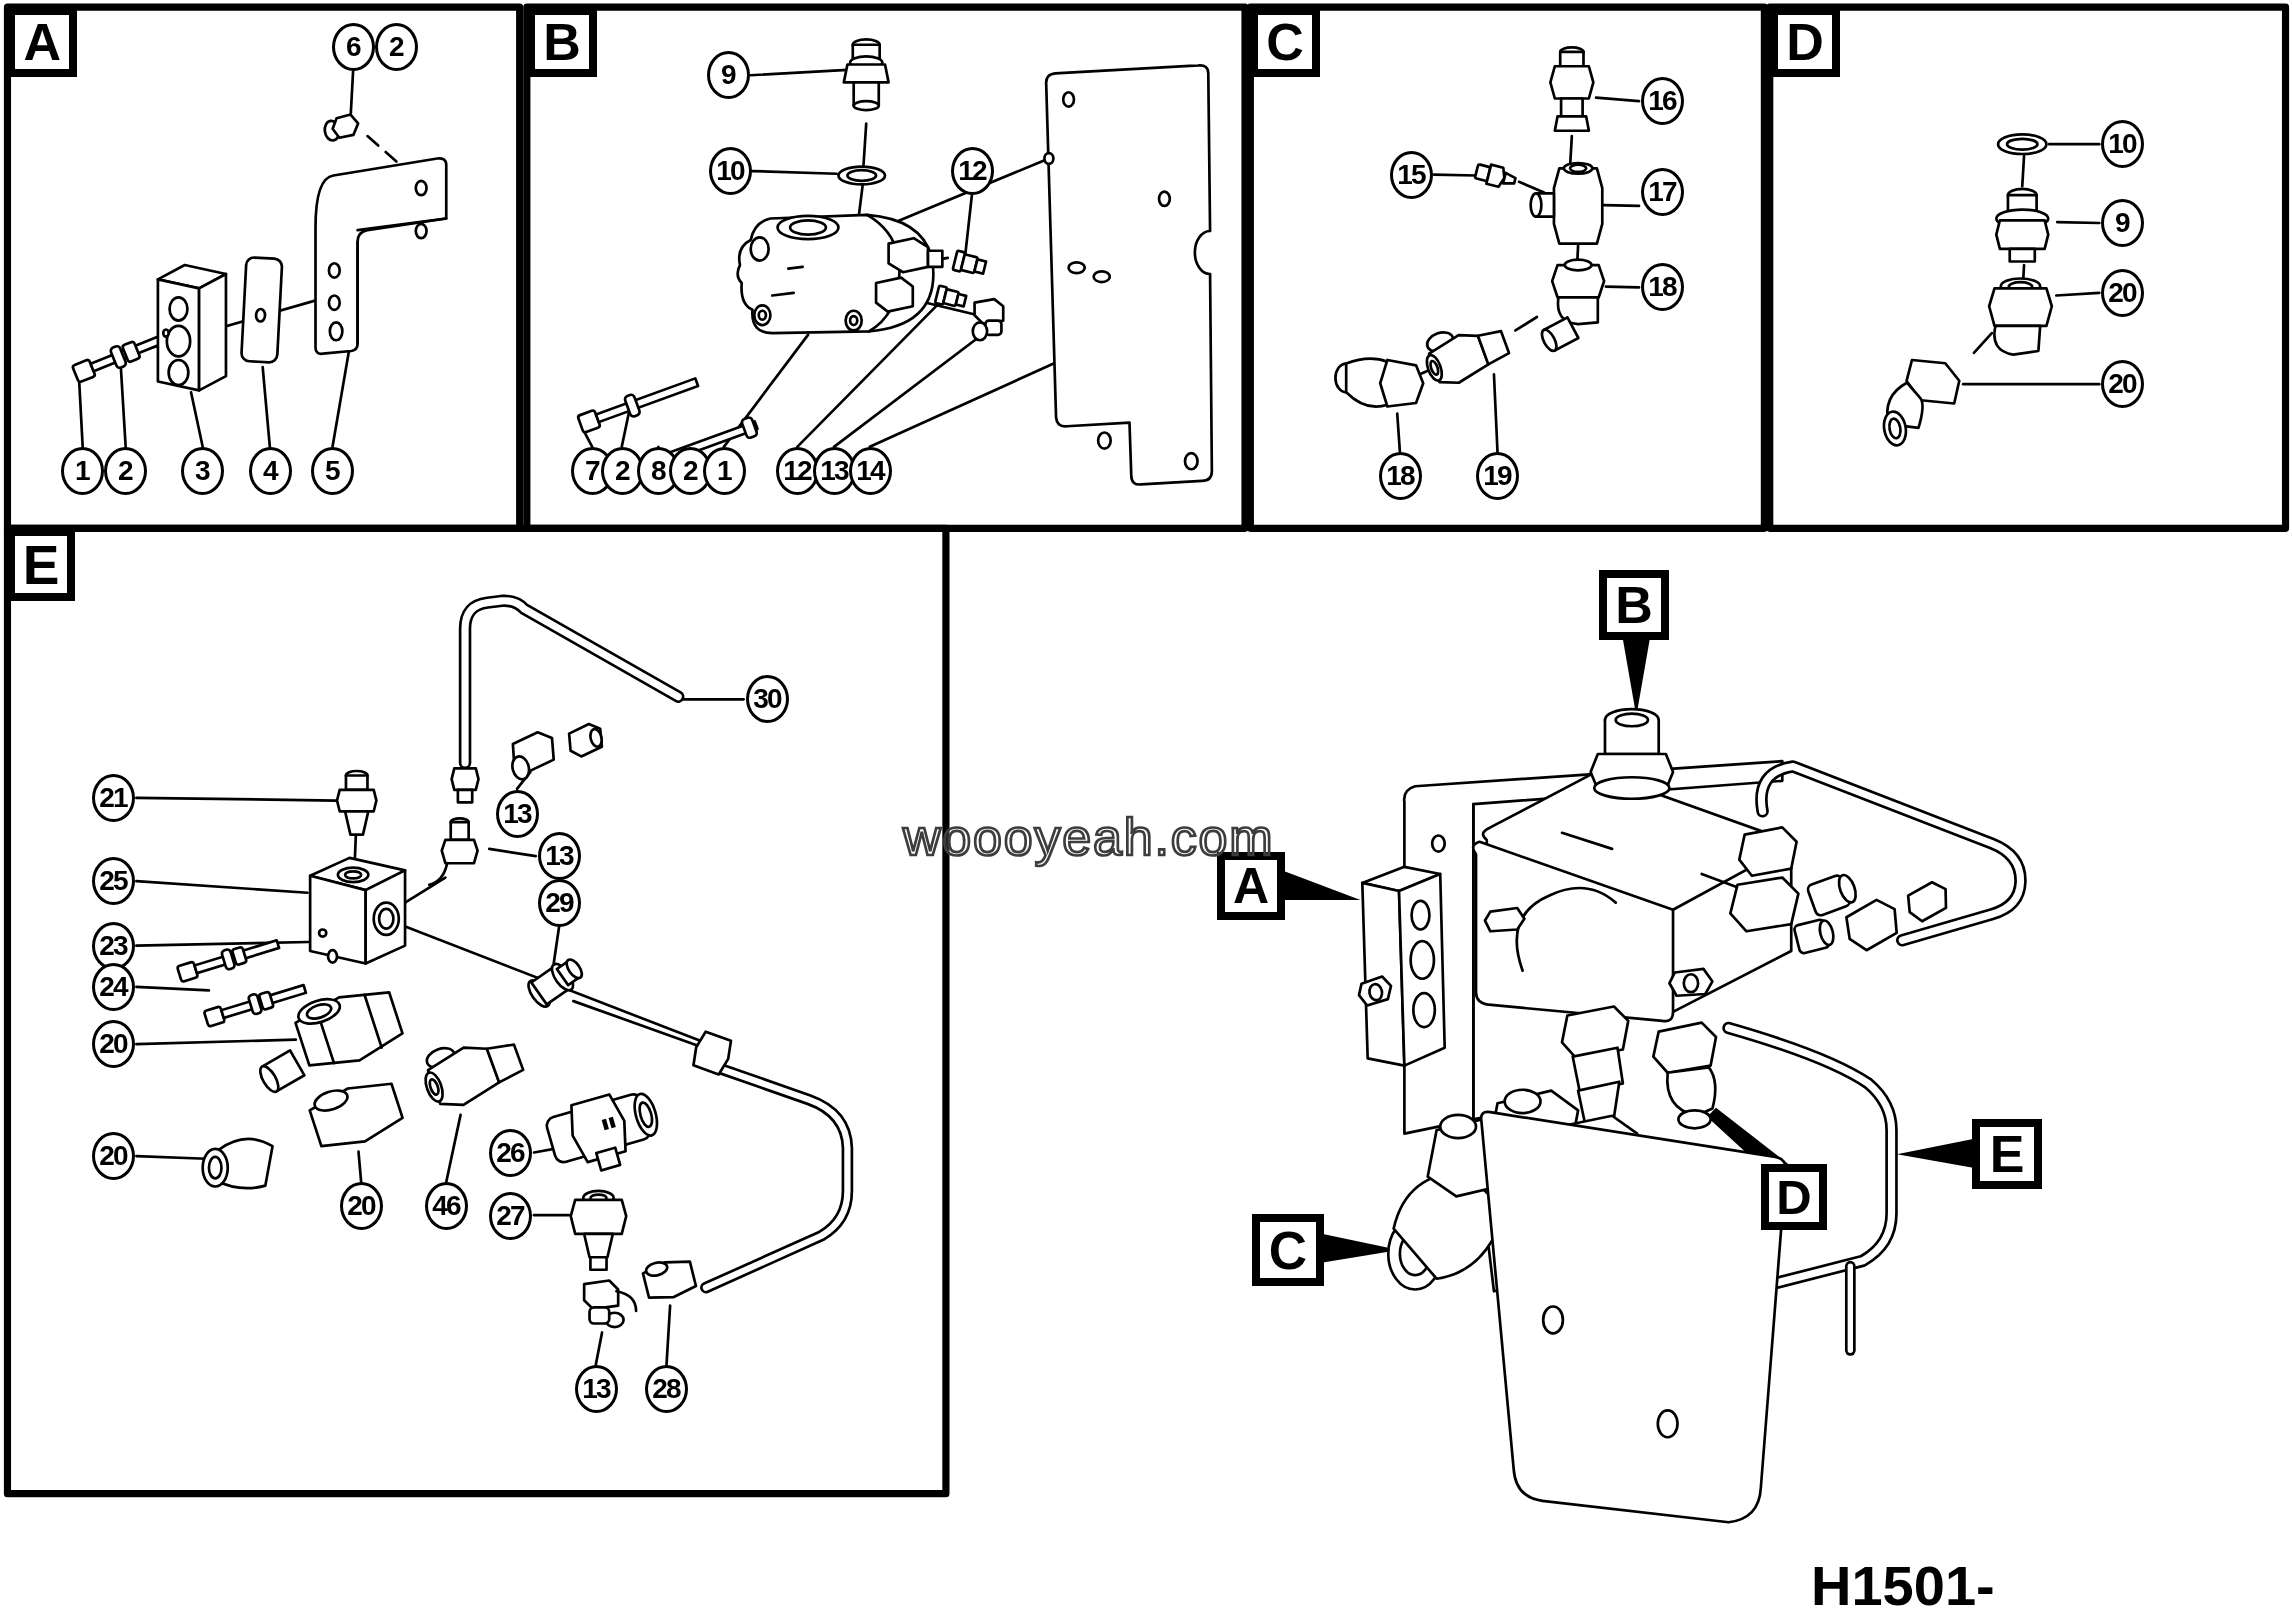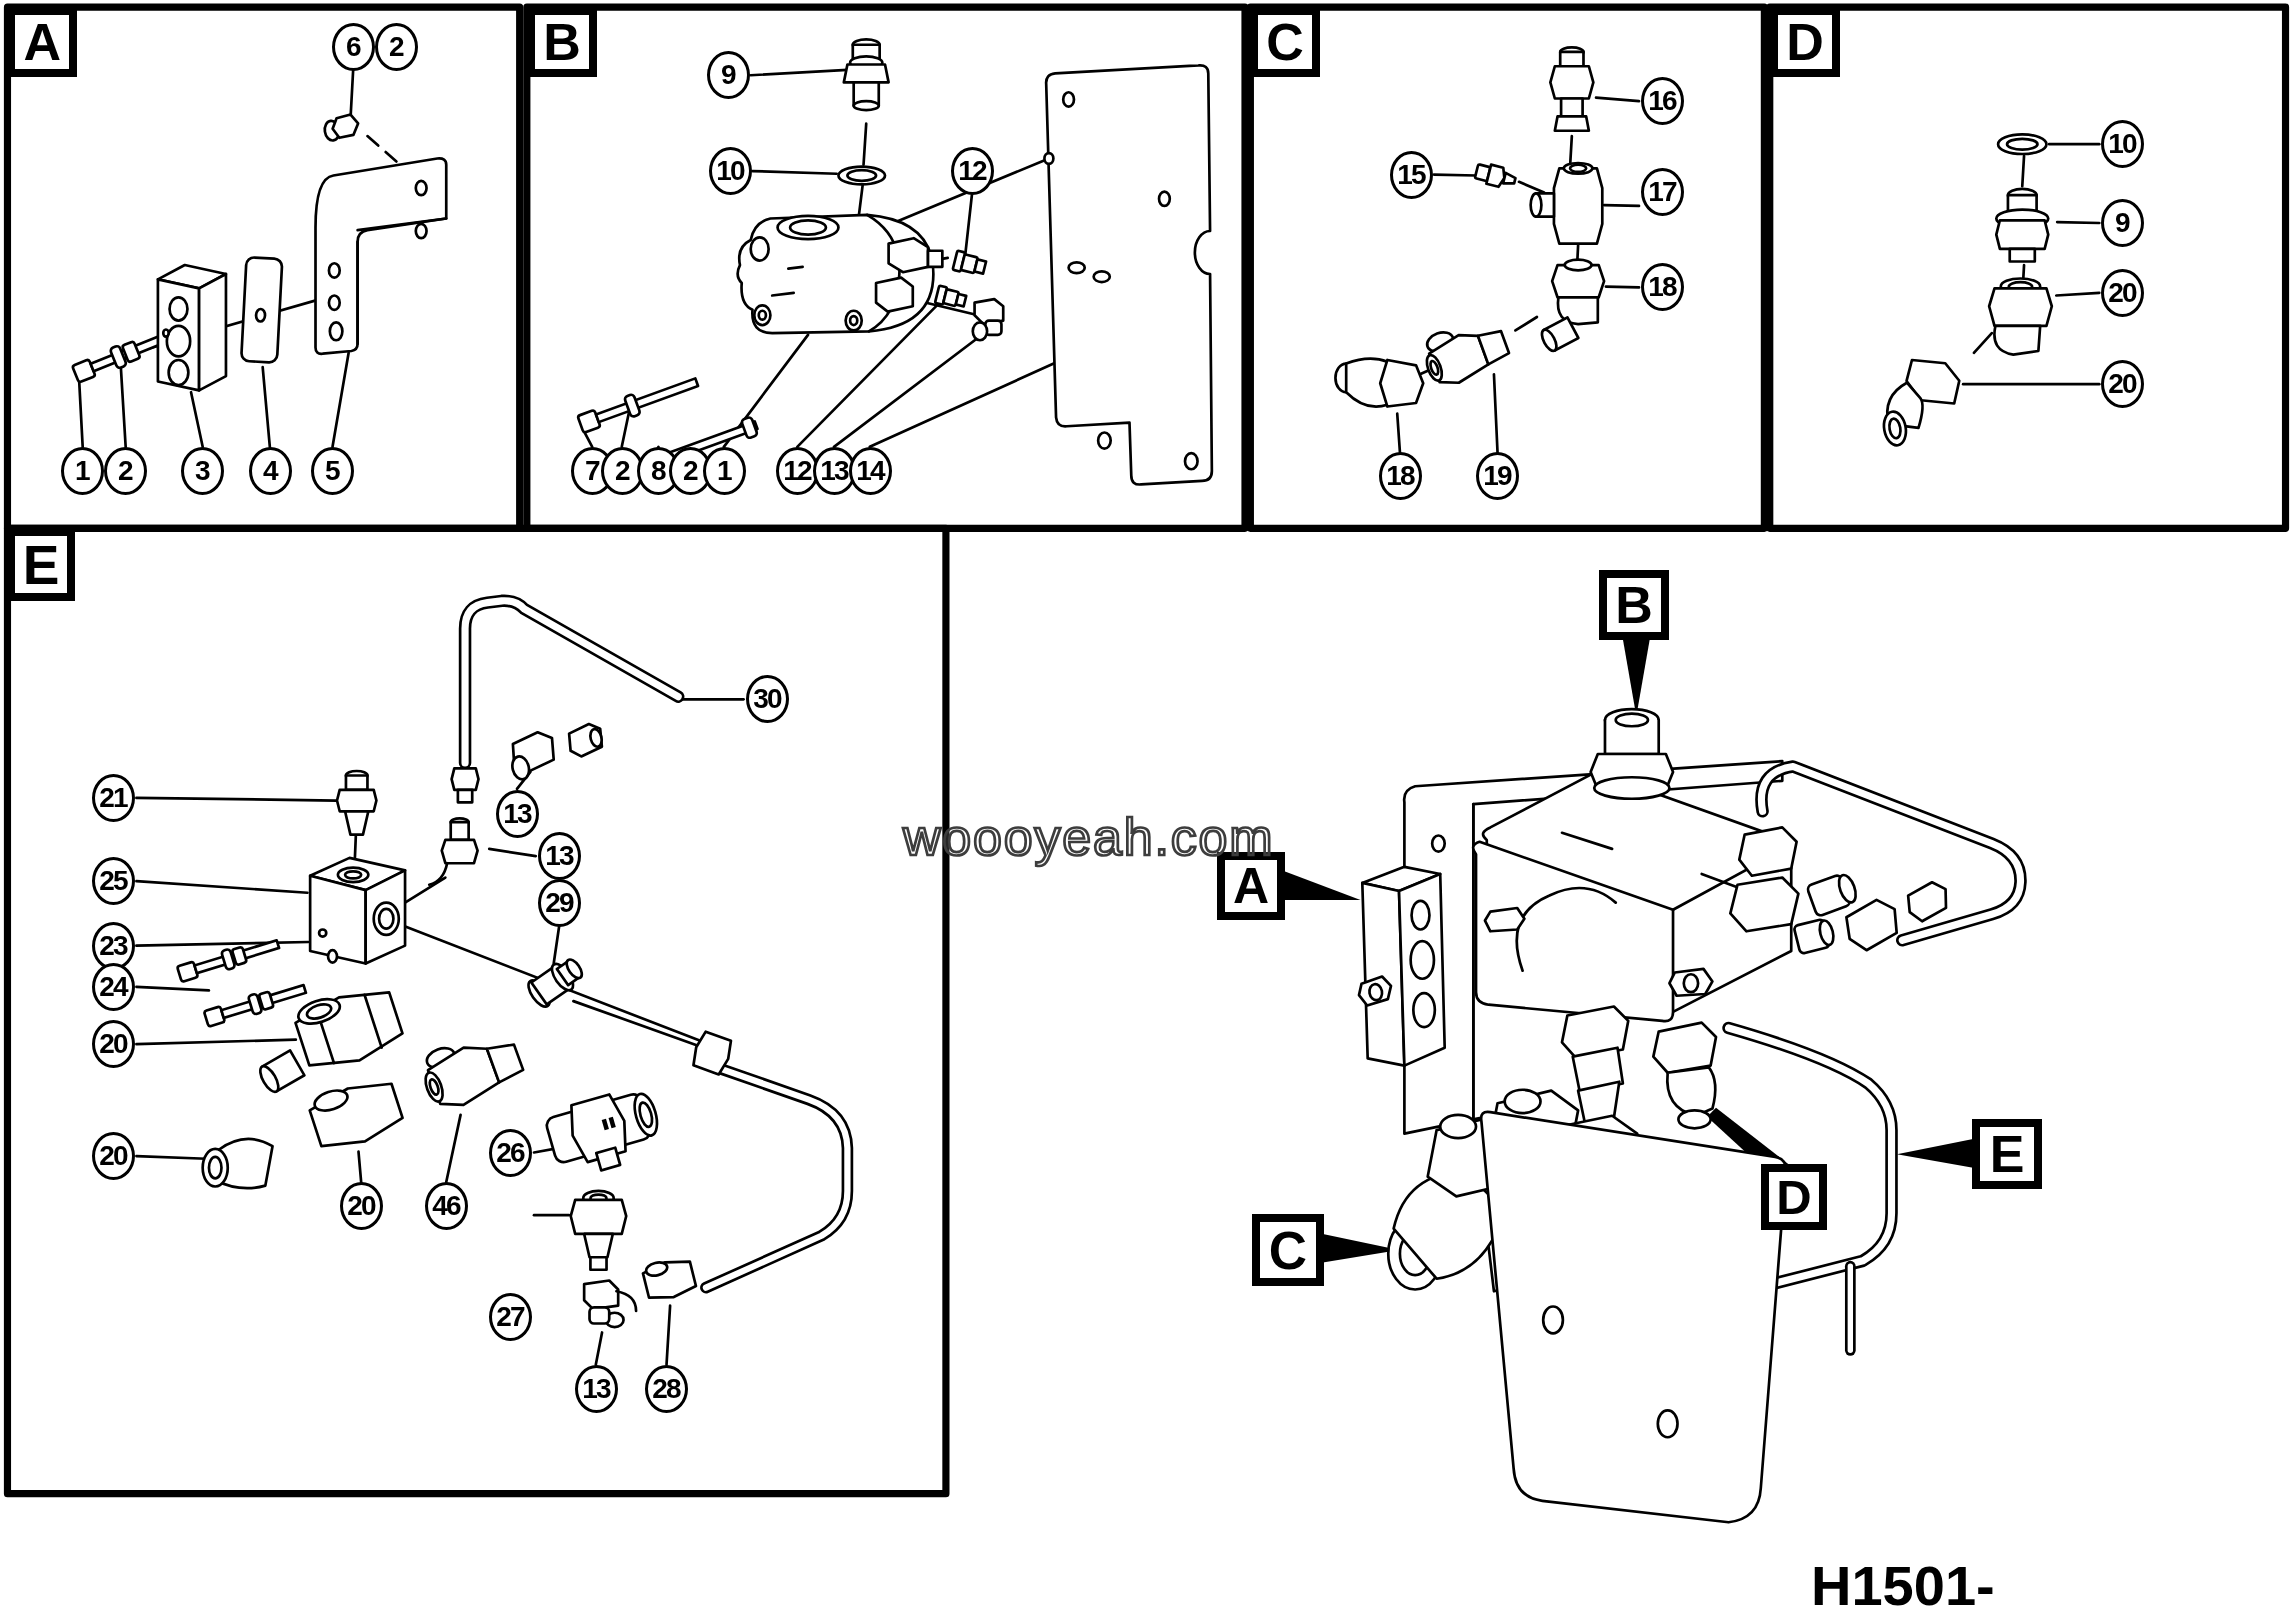--- a/index.html
+++ b/index.html
@@ -607,21 +607,21 @@
       <div class="callout" style="left: 559px; top: 856px;">13</div>
       <div class="callout" style="left: 113px; top: 881px;">25</div>
       <div class="callout" style="left: 559px; top: 903px;">29</div>
       <div class="callout" style="left: 113px; top: 946px;">23</div>
       <div class="callout" style="left: 113px; top: 987px;">24</div>
       <div class="callout" style="left: 113px; top: 1044px;">20</div>
       <div class="callout" style="left: 113px; top: 1156px;">20</div>
       <div class="callout" style="left: 361px; top: 1206px;">20</div>
       <div class="callout" style="left: 446px; top: 1206px;">46</div>
       <div class="callout" style="left: 510px; top: 1153px;">26</div>
-      <div class="callout" style="left: 510px; top: 1250px; margin-top: 43px;">27</div>
+      <div class="callout" style="left: 510px; top: 1149px; margin-top: 43px;">27</div>
       <div class="callout" style="left: 596px; top: 1389px;">13</div>
       <div class="callout" style="left: 666px; top: 1389px;">28</div>
       <div class="letter-box" style="left: 1599px; top: 570px; width: 70px; height: 70px; font-size: 52px;">B</div>
       <div class="letter-box" style="left: 1217px; top: 852px; width: 68px; height: 68px; font-size: 50px;">A</div>
       <div class="letter-box" style="left: 1252px; top: 1214px; width: 72px; height: 72px; font-size: 53px;">C</div>
       <div class="letter-box" style="left: 1761px; top: 1164px; width: 66px; height: 66px; font-size: 49px;">D</div>
       <div class="letter-box" style="left: 1972px; top: 1119px; width: 70px; height: 70px; font-size: 52px;">E</div>
     </div>
 </div>
 

